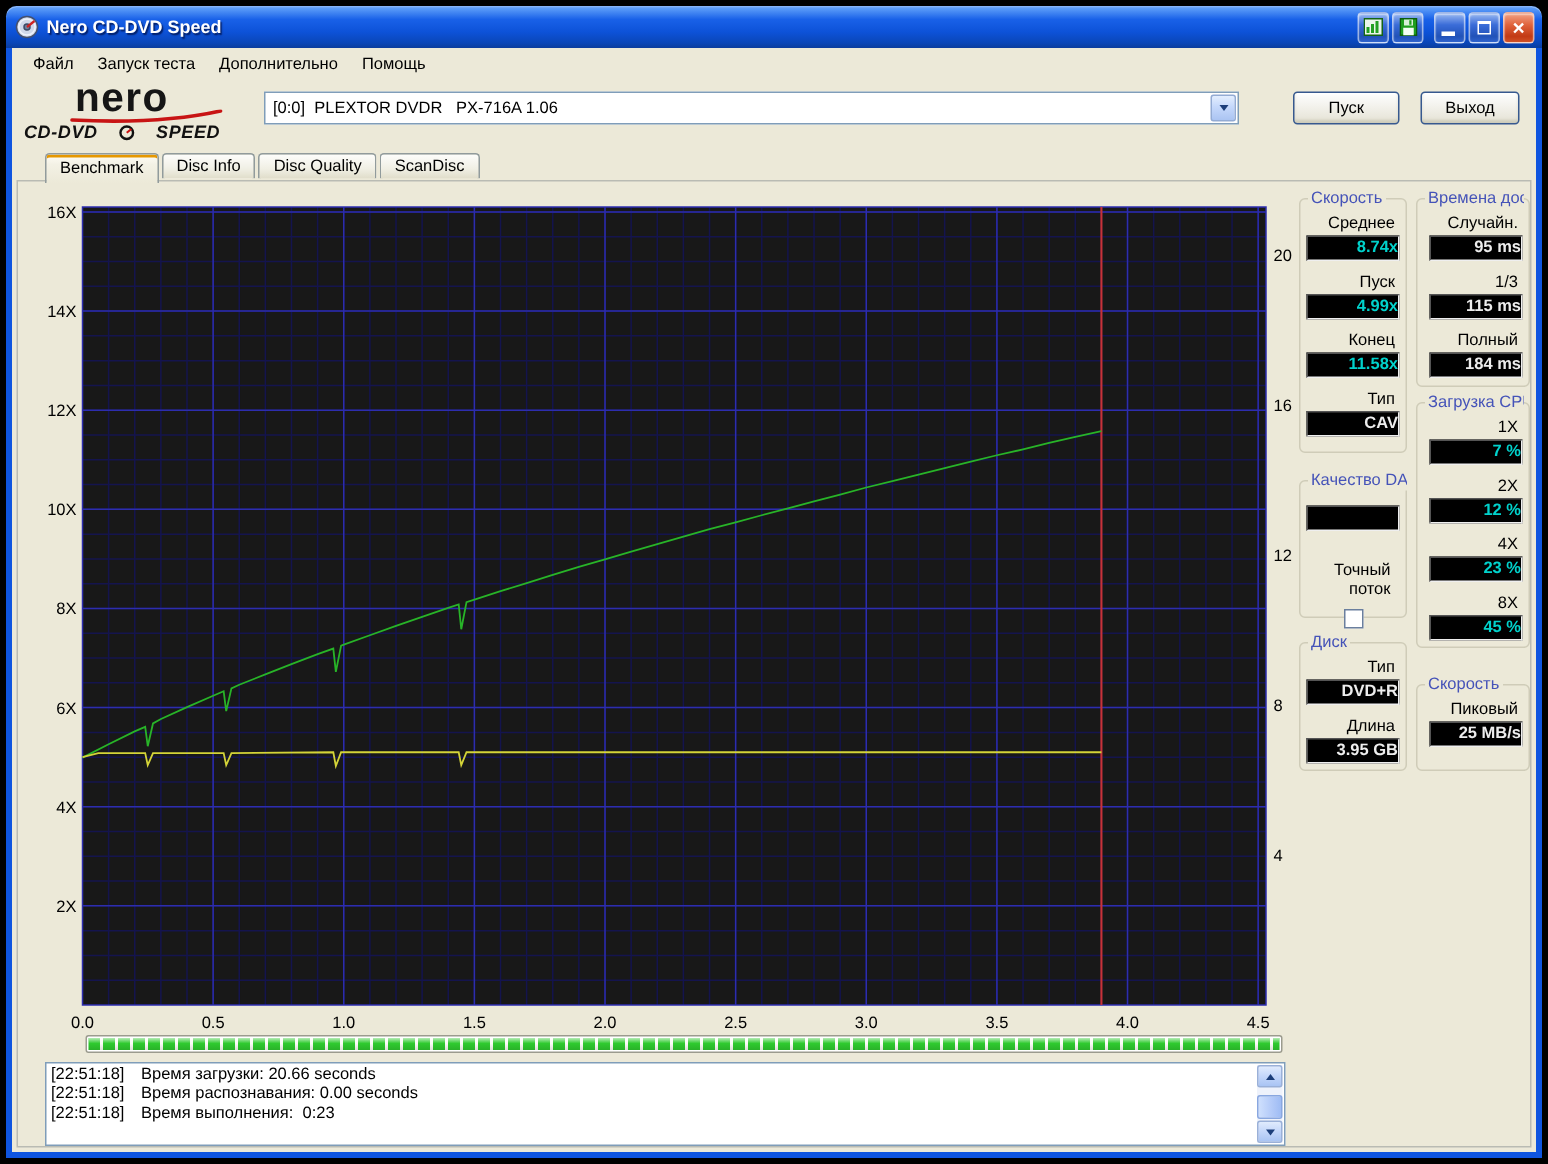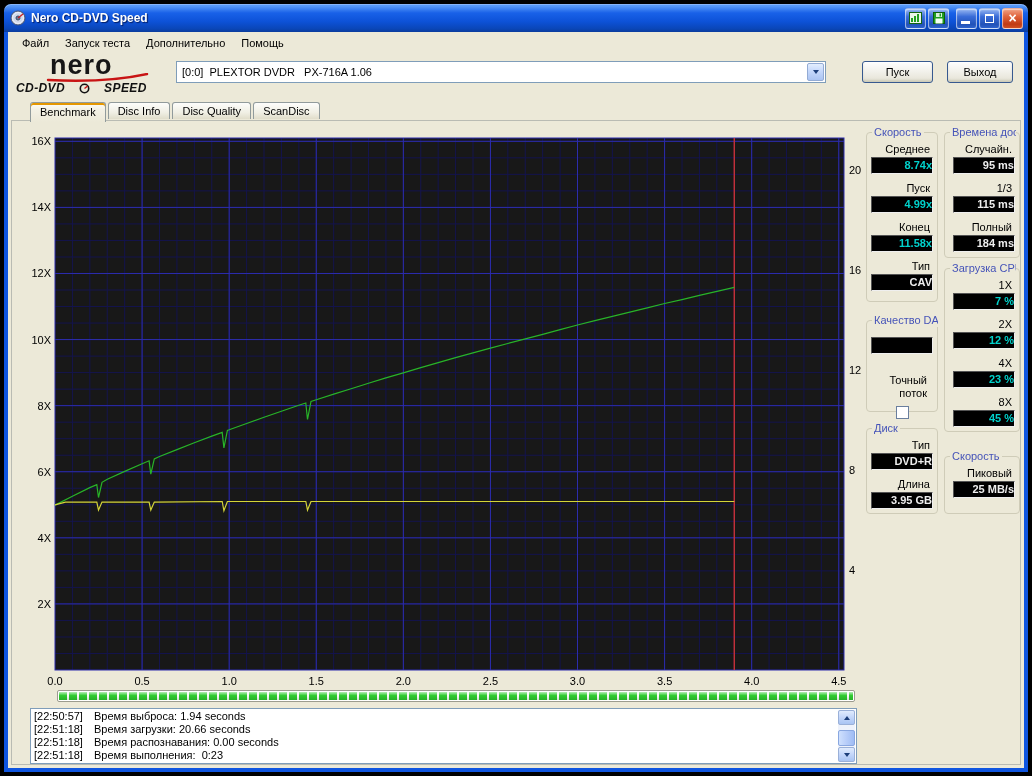--- a/index.html
+++ b/index.html
@@ -382,21 +382,20 @@
         <div class="fld-value" style="color:#ededed">25 MB/s</div>
         </div>
     </div>
 
     <div class="progress">
       <div class="progress-fill" style="width: 100%;"></div>
     </div>
 
     <div class="log">
       <div class="log-lines">
-        <div class="log-line"><span class="log-time">[22:50:57]</span><span>Время выброса: 1.94 seconds</span></div>
         <div class="log-line"><span class="log-time">[22:51:18]</span><span>Время загрузки: 20.66 seconds</span></div>
         <div class="log-line"><span class="log-time">[22:51:18]</span><span>Время распознавания: 0.00 seconds</span></div>
         <div class="log-line"><span class="log-time">[22:51:18]</span><span>Время выполнения:  0:23</span></div>
       </div>
       <div class="sb">
         <span class="sb-btn sb-up">
             <span class="tri-up"></span>
           </span>
         <span class="sb-thumb"></span>
         <span class="sb-btn sb-down">

